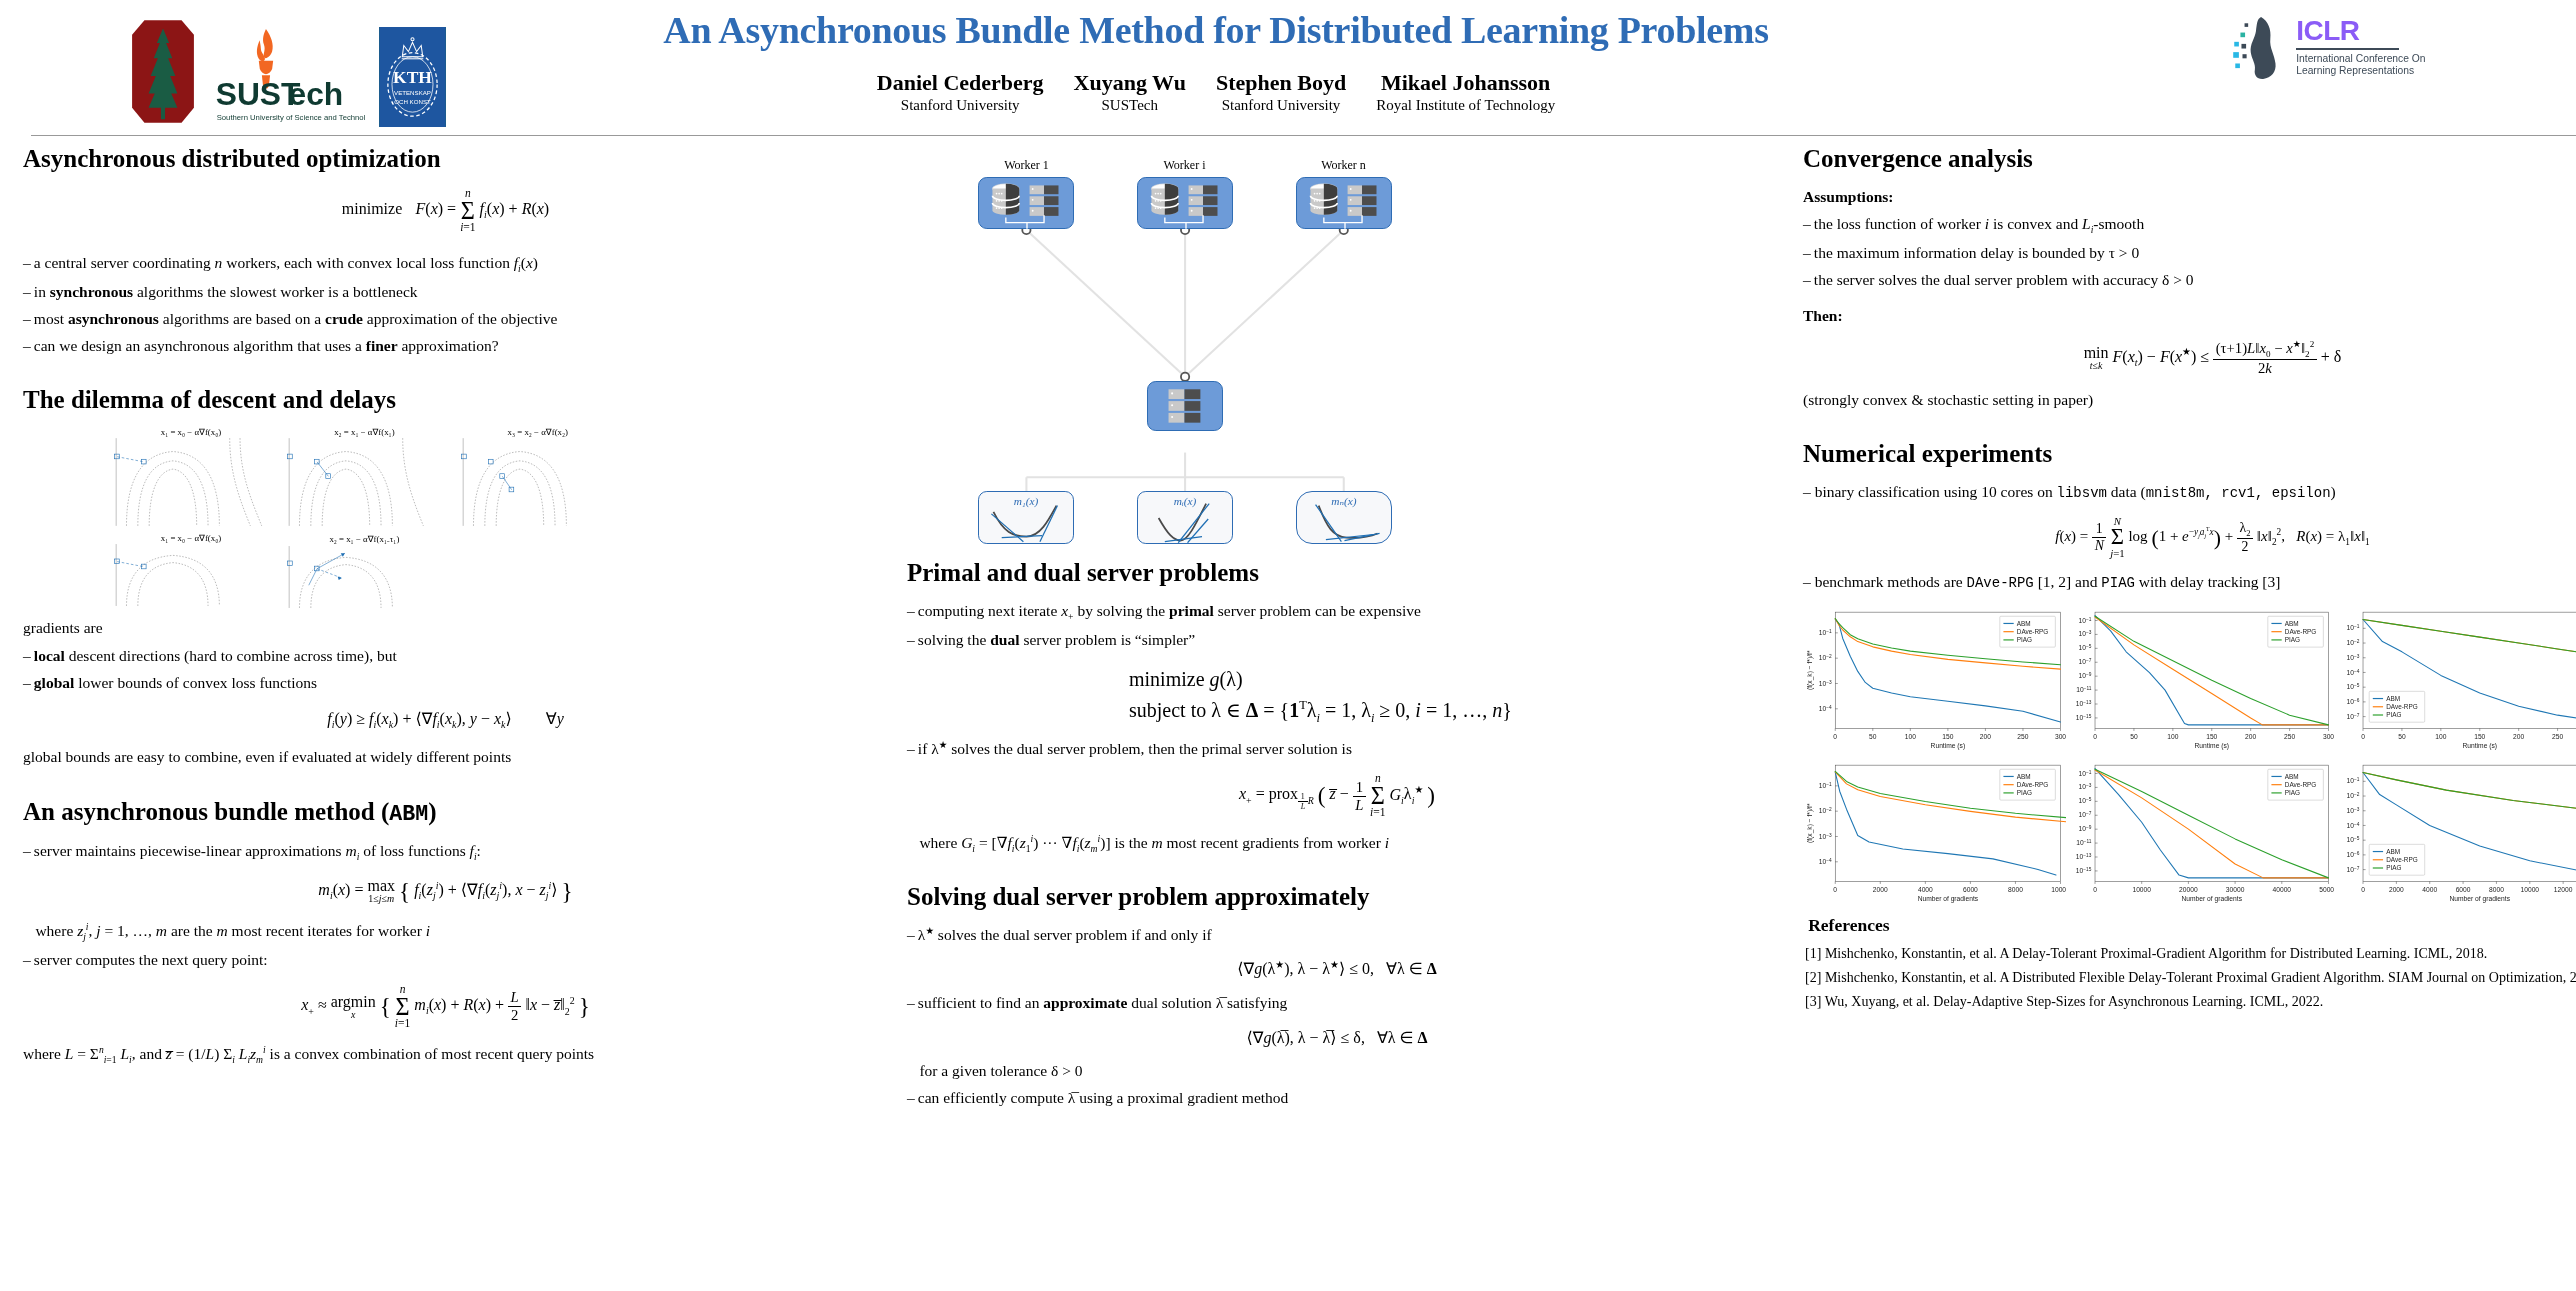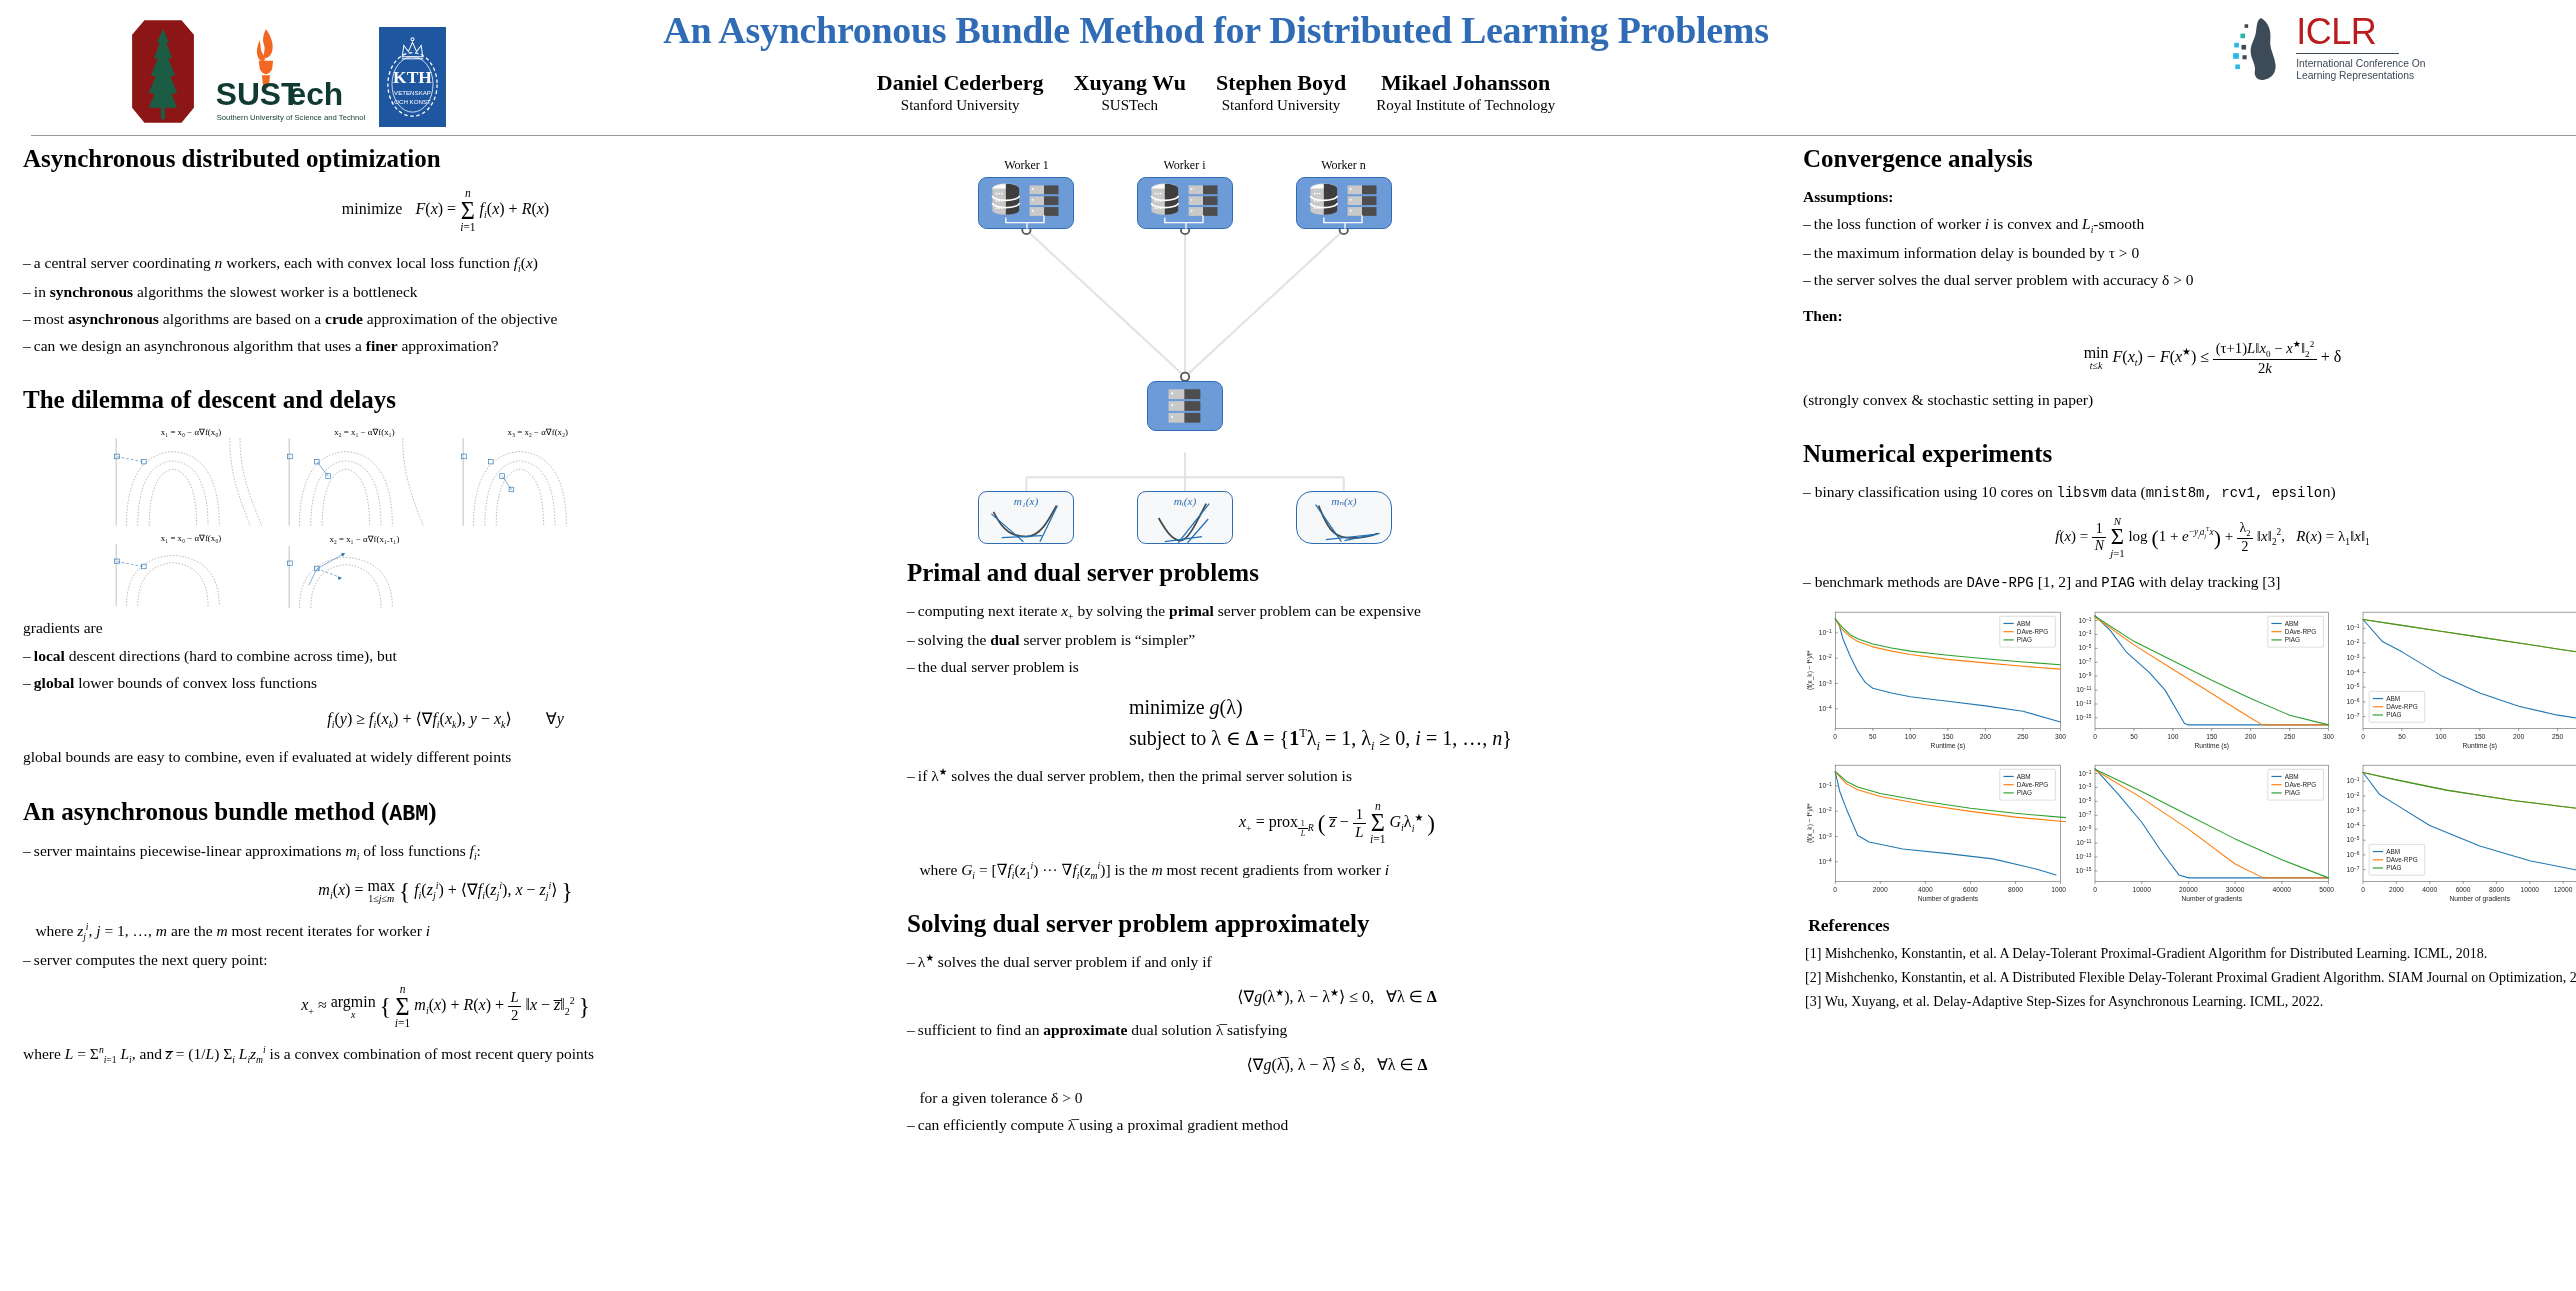--- a/index.html
+++ b/index.html
@@ -178,21 +178,21 @@
         <path d="M58 6 C72 14 78 30 76 48 C74 66 84 78 86 96 C88 112 78 124 62 126 C50 127 44 118 46 108 C48 96 40 88 38 74 C36 58 46 48 48 34 C50 20 50 10 58 6 Z" fill="#3d4a57"></path>
         <rect x="18" y="36" width="9" height="9" fill="#2bb3a3"></rect>
         <rect x="6" y="54" width="9" height="9" fill="#29b8e5"></rect>
         <rect x="20" y="58" width="9" height="9" fill="#3d4a57"></rect>
         <rect x="4" y="74" width="11" height="11" fill="#29b8e5"></rect>
         <rect x="22" y="78" width="8" height="8" fill="#3d4a57"></rect>
         <rect x="8" y="96" width="9" height="9" fill="#29b8e5"></rect>
         <rect x="26" y="18" width="7" height="7" fill="#3d4a57"></rect>
       </svg>
       <div>
-        <div style="font-family:'Liberation Sans',sans-serif;font-size:36px;font-weight:400;color:#b91c1c;letter-spacing:-0.5px;line-height:1;">ICLR</div>
+        <div style="font-family:'Liberation Sans',sans-serif;font-size:28px;font-weight:700;color:#8b5cf6;letter-spacing:-0.5px;line-height:1;">ICLR</div>
         <div style="height:1.5px;background:#3d4a57;margin:2.6px 0 3.1px 0;width:103px;"></div>
         <div style="font-family:'Liberation Sans',sans-serif;font-size:10.3px;color:#3d4a57;line-height:1.25;">International Conference On</div>
         <div style="font-family:'Liberation Sans',sans-serif;font-size:10.3px;color:#3d4a57;line-height:1.25;">Learning Representations</div>
       </div>
     </div>
 
     <div class="header-rule"></div>
   </div>
 
   <div class="columns">
@@ -505,21 +505,20 @@
             <line x1="56" y1="92" x2="148" y2="82" stroke="#1f6fb4" stroke-width="2.4"></line>
             <line x1="92" y1="94" x2="160" y2="80" stroke="#1f6fb4" stroke-width="2.4"></line>
           </svg>
         </div>
       </div>
 
       <h2 class="sec" style="margin-top:7.2px;">Primal and dual server problems</h2>
 
       <div class="bullet">– computing next iterate <i>x</i><sub>+</sub> by solving the <b>primal</b> server problem can be expensive</div>
       <div class="bullet">– solving the <b>dual</b> server problem is “simpler”</div>
-      <div class="bullet">– the dual server problem is</div>
 
       <div style="margin:13.4px 0 9.3px 222px;font-size:20px;line-height:1.55;">
         <div>minimize <i>g</i>(λ)</div>
         <div>subject to λ ∈ <b>Δ</b> = {<b>1</b><sup>T</sup>λ<sub><i>i</i></sub> = 1, λ<sub><i>i</i></sub> ≥ 0, <i>i</i> = 1, …, <i>n</i>}</div>
       </div>
 
       <div class="bullet">– if λ<sup>★</sup> solves the dual server problem, then the primal server solution is</div>
 
       <div class="eq" style="margin:13.4px 0;">
         <i>x</i><sub>+</sub> = prox<sub><span class="frac" style="font-size:0.8em;"><span class="num">1</span><span class="den"><i>L</i></span></span><i>R</i></sub>

